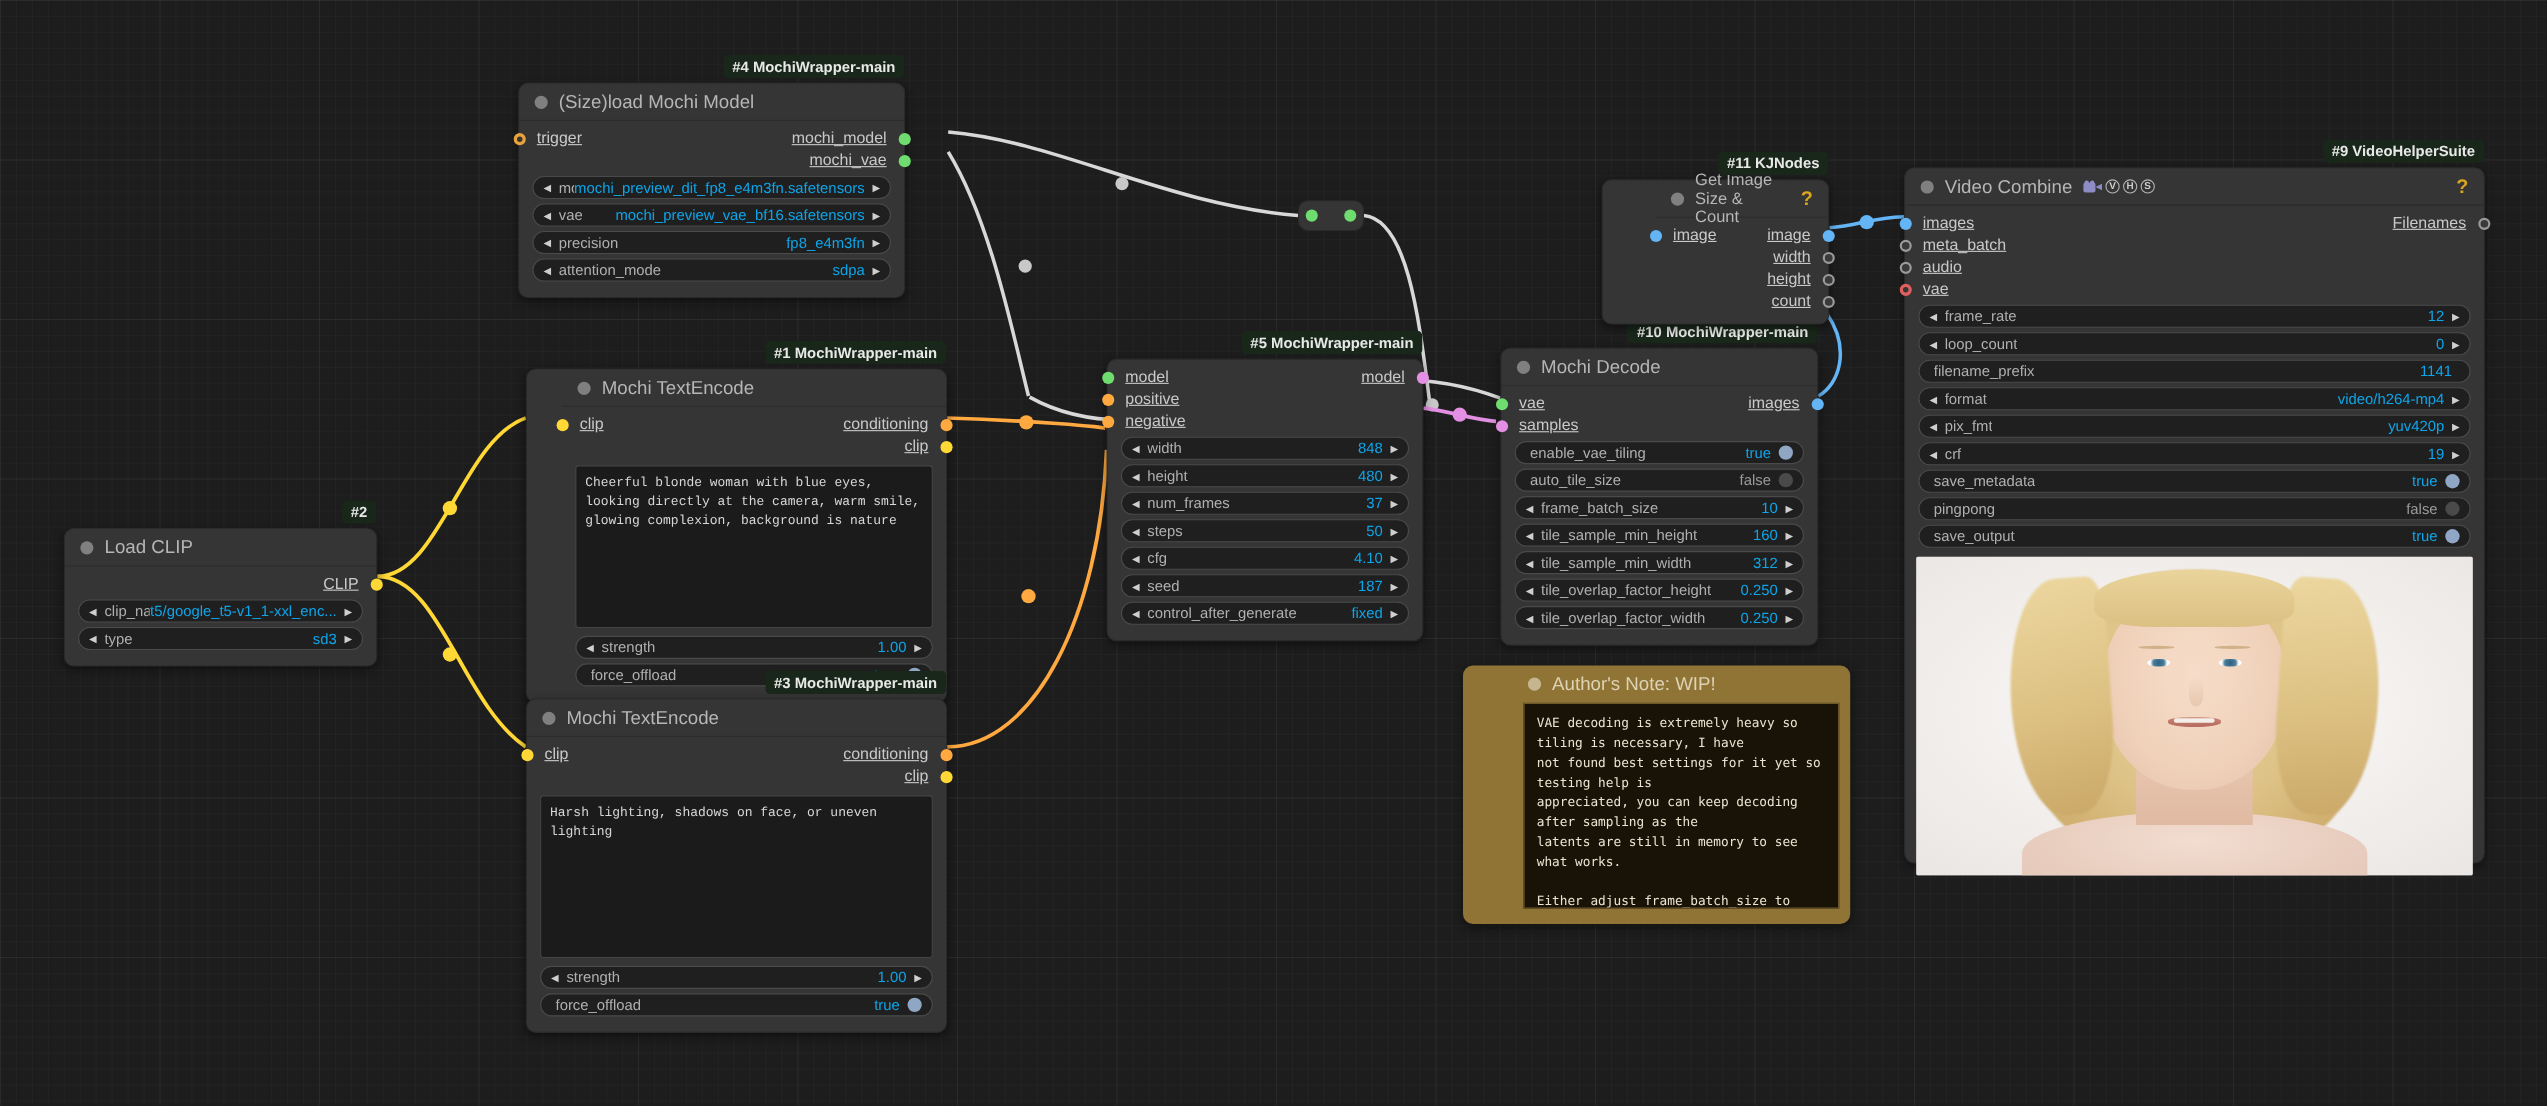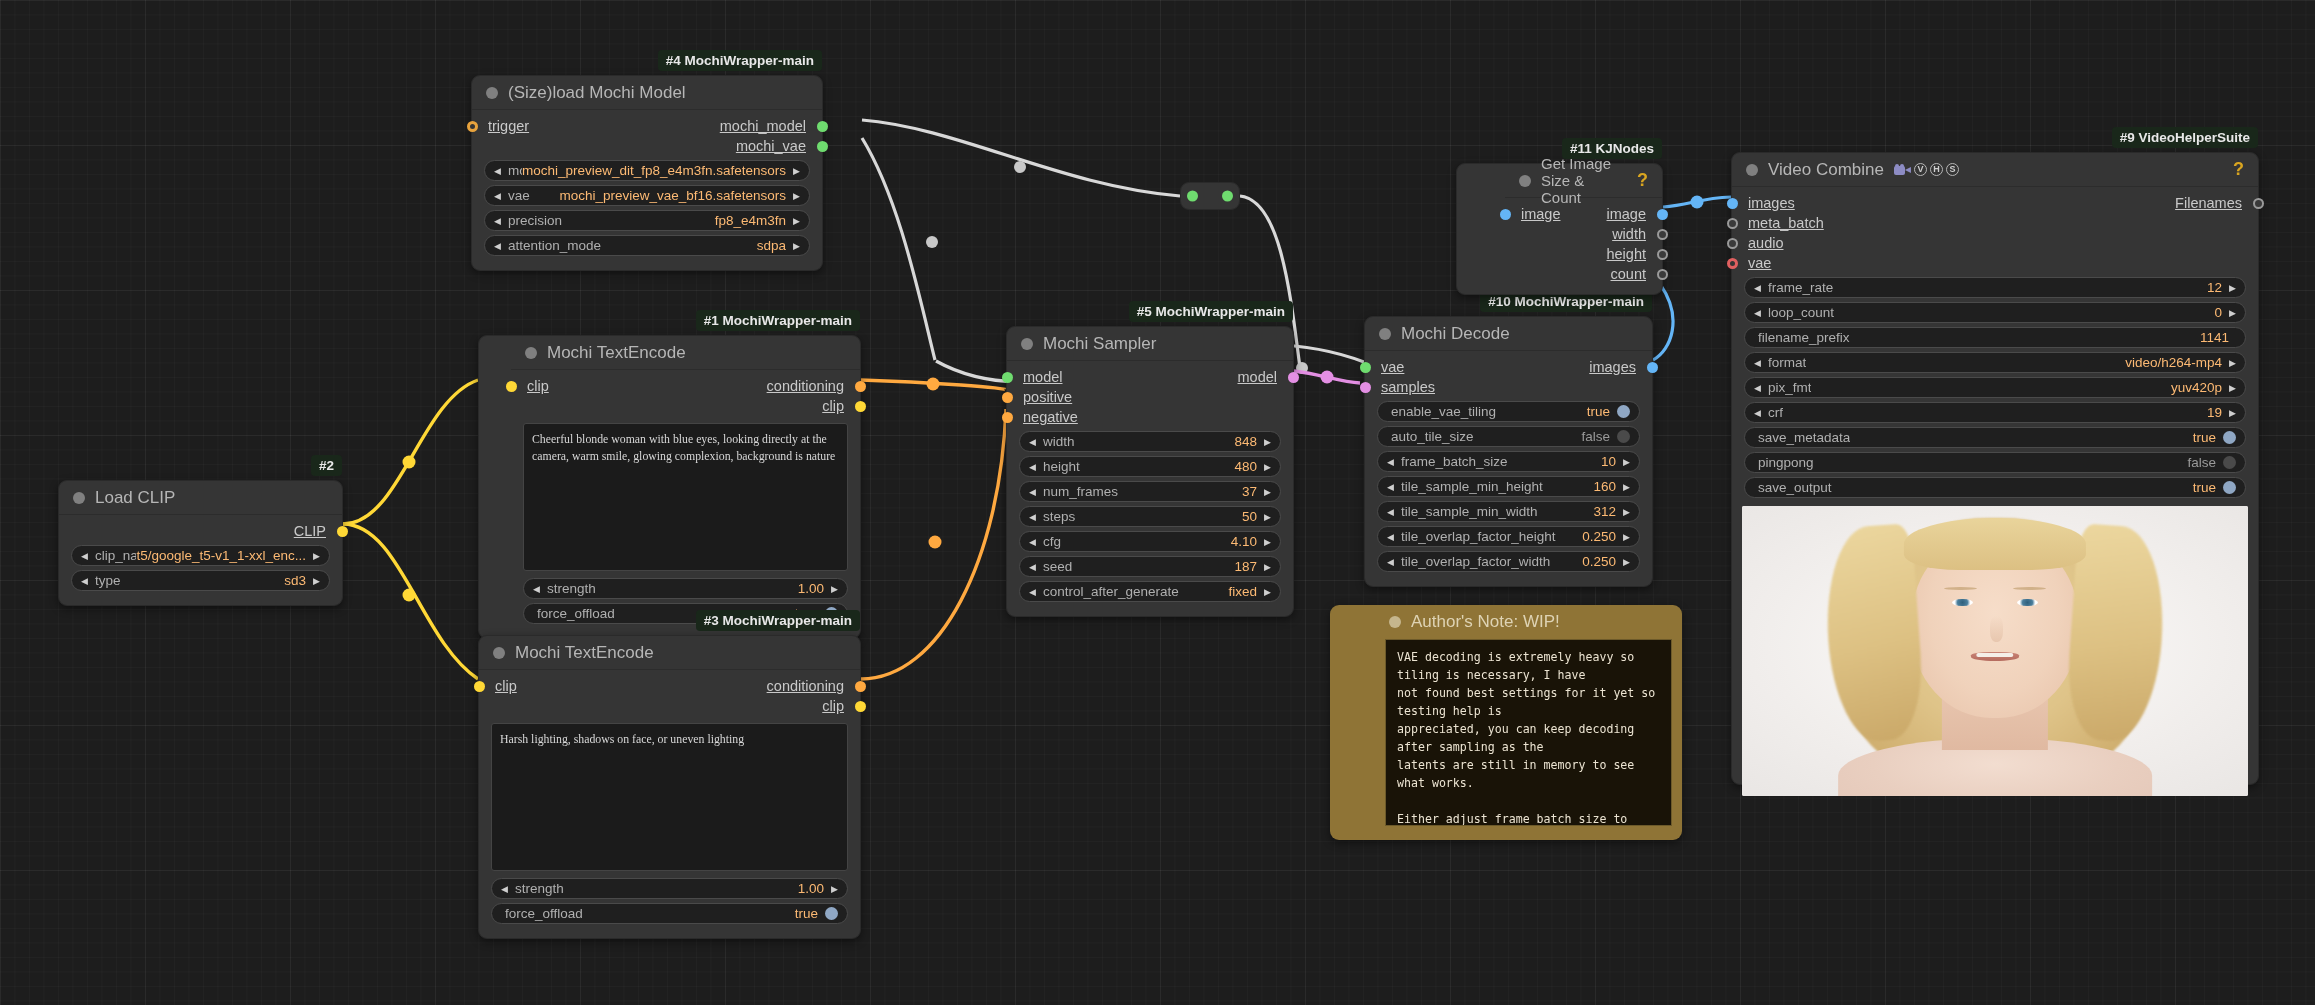--- a/index.html
+++ b/index.html
@@ -52,30 +52,30 @@
   .slot-label { padding: 0 16px; text-decoration: underline; }
 
   .widget {
     margin: 4px 12px; height: 21px; background: #1f1f1f;
     border: 1px solid #4a4a4a; border-radius: 11px;
     display: flex; align-items: center; padding: 0 9px;
     font-size: 13.5px; color: #d2d2d2; position: relative;
   }
   .widget .arr { color: #cfcfcf; font-size: 9px; flex: none; }
   .widget .wname { margin-left: 7px; color: #b0b0b0; white-space: nowrap; overflow: hidden; }
-  .widget .wval { margin-left: auto; margin-right: 7px; color: #fdba74; white-space: nowrap; }
+  .widget .wval { margin-left: auto; margin-right: 7px; color: #0ea5e9; white-space: nowrap; }
   .widget.noarrow .wname { margin-left: 4px; }
   .widget .toggle { width: 13px; height: 13px; border-radius: 50%; flex: none; }
   .toggle.on { background: #8fa7c4; }
   .toggle.off { background: #4a4a4a; }
 
   .textarea {
     margin: 7px 12px; background: #1b1b1b; border: 1px solid #444;
     border-radius: 3px; padding: 7px 8px;
-    font-family: Liberation Serif, serif; font-size: 11.8px;
+    font-family: Liberation Mono, monospace; font-size: 11.8px;
     color: #d8d8d8; line-height: 1.45; white-space: pre-wrap; overflow: hidden;
   }
 
   .note { background: #8f7436; border-radius: 9px; box-shadow: 0 3px 9px rgba(0,0,0,0.45); }
   .note .node-title { color: #ded3b4; border-bottom: none; }
   .note .title-dot { background: #c5b68d; }
   .note-body {
     margin: 0 10px 10px 10px; background: #191307; border: 1px solid #6d5a2a;
     padding: 9px 11px; font-family: "DejaVu Sans Mono", monospace;
     font-size: 11.6px; color: #ece4d2; line-height: 1.55; white-space: pre-wrap;
@@ -308,24 +308,20 @@
       <div class="widget noarrow">
         <span class="wname">force_offload</span>
         <span class="wval">true</span>
         <span class="toggle on"></span>
       </div>
     </div>
   </div>
 
   <div class="node" style="left:1006px; top:326px; width:288px;">
     <div class="badge">#5 MochiWrapper-main</div>
-    <div class="node-title">
-      <span class="title-dot"></span>
-      <span>Mochi Sampler</span>
-    </div>
     <div class="body">
       <div class="slot-row">
         <span class="dot in" style="background:#6fdc6f"></span>
         <span class="slot-label">model</span>
         <span class="slot-label" style="margin-left:auto">model</span>
         <span class="dot out" style="background:#e38fe3"></span>
       </div>
       <div class="slot-row">
         <span class="dot in" style="background:#ffa940"></span>
         <span class="slot-label">positive</span>

